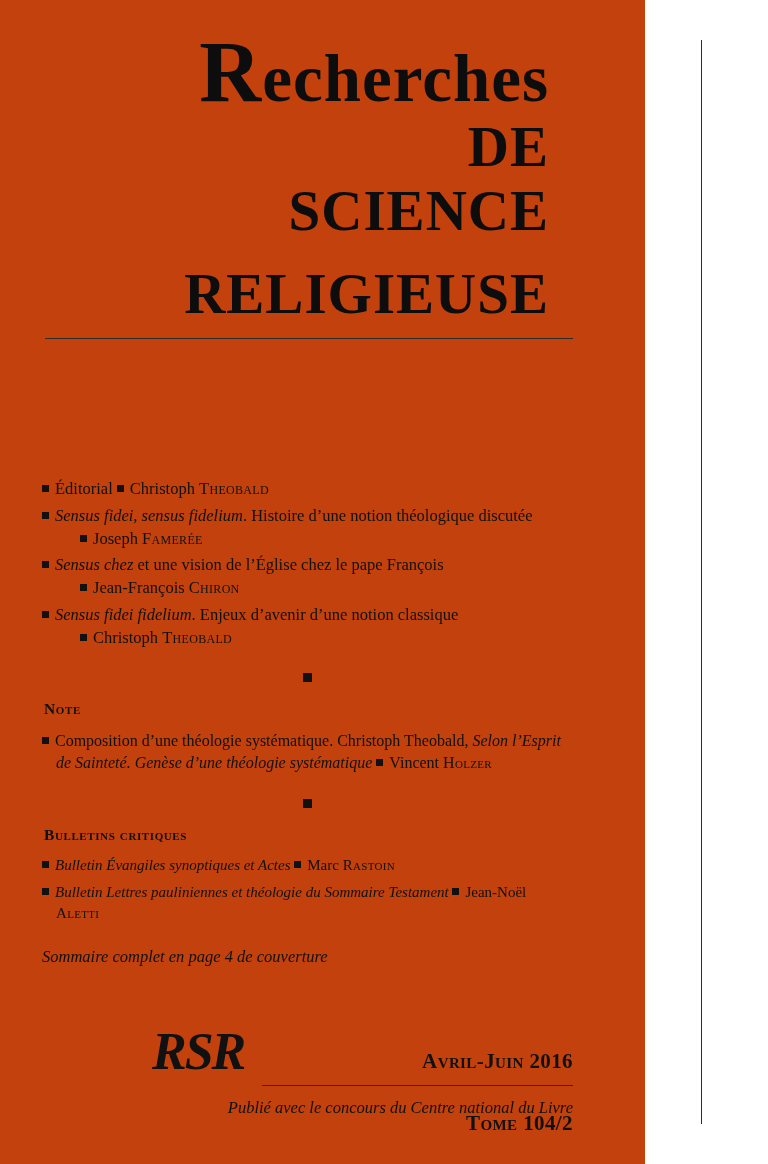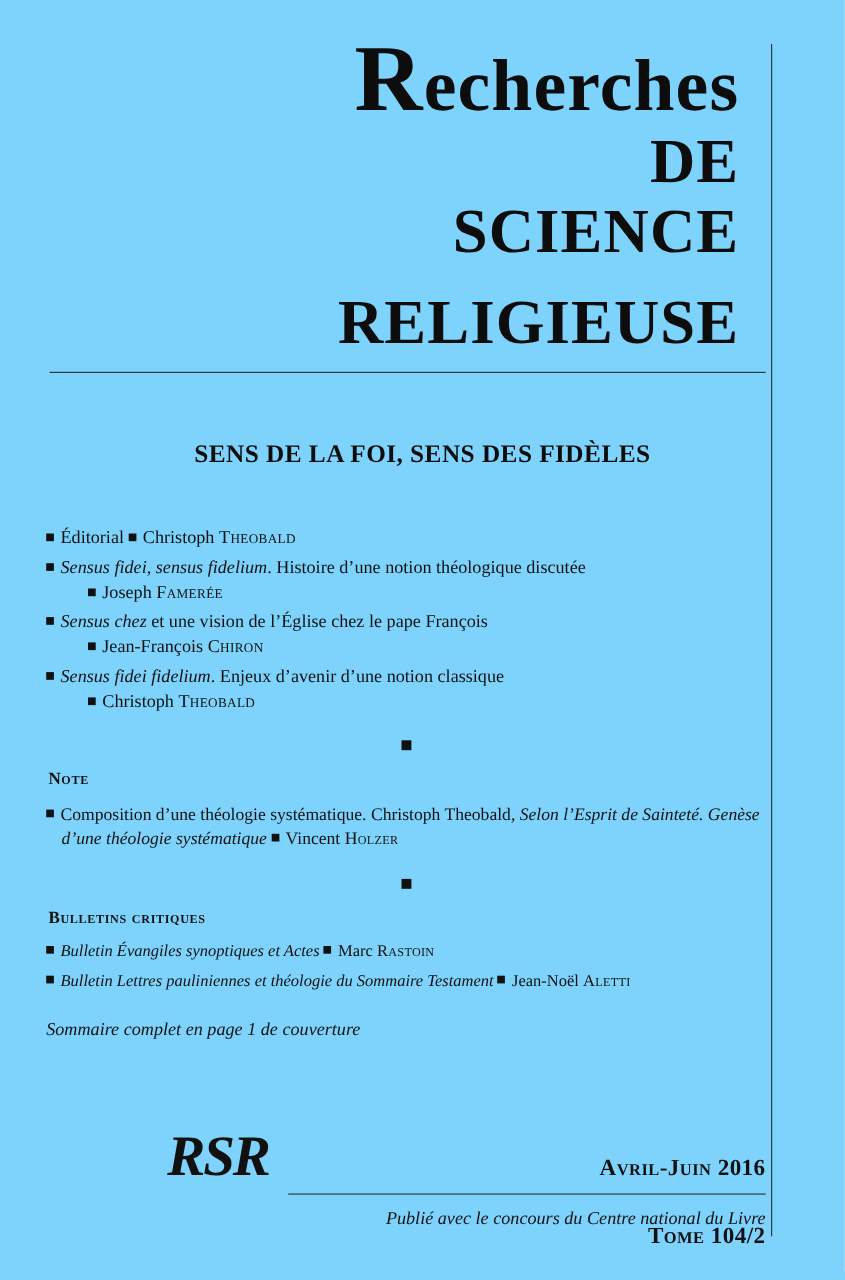--- a/index.html
+++ b/index.html
@@ -8,23 +8,23 @@
     background: #ffffff;
   }
   body {
     width: 768px;
     height: 1164px;
     overflow: hidden;
     font-family: "Liberation Serif", serif;
   }
   .cover {
     position: relative;
-    width: 768px;
+    width: 645px;
     height: 1164px;
-    background: #7dd3fc;
+    background: #c2410c;
     box-sizing: border-box;
     color: #111111;
   }
   
   .masthead {
     position: absolute;
     left: 0;
     right: 0;
     top: 44px;
     padding-right: 96px;
@@ -195,21 +195,20 @@
     <div class="line ml1">
       <span class="smallcap-first">R</span><span>echerches</span>
     </div>
     <div class="line ml2">DE</div>
     <div class="line ml3">SCIENCE</div>
     <div class="line ml4">RELIGIEUSE</div>
   </div>
 
   <div class="rule-top"></div>
 
-  <div class="dossier">SENS DE LA FOI, SENS DES FIDÈLES</div>
 
   <div class="contents">
 
     <div class="entry">
       <span class="sq"></span><span>Éditorial</span>
       <span class="sq"></span><span>Christoph </span><span class="sc">Theobald</span>
     </div>
 
     <div class="entry">
       <span class="sq"></span><span class="ital">Sensus fidei, sensus fidelium</span><span>. Histoire d’une notion théologique discutée</span>
@@ -251,21 +250,21 @@
     <div class="bull-entry">
       <span class="sq"></span><span class="ital">Bulletin Évangiles synoptiques et Actes</span>
       <span class="sq"></span><span>Marc </span><span class="sc">Rastoin</span>
     </div>
 
     <div class="bull-entry">
       <span class="sq"></span><span class="ital">Bulletin Lettres pauliniennes et théologie du Sommaire Testament</span>
       <span class="sq"></span><span>Jean-Noël </span><span class="sc">Aletti</span>
     </div>
 
-    <div class="sommaire">Sommaire complet en page 1 de couverture</div>
+    <div class="sommaire">Sommaire complet en page 4 de couverture</div>
   </div>
 
   <div class="logo">RSR</div>
 
   <div class="issue">
     <div class="smcap">Avril-Juin 2016</div>
     <div class="smcap">Tome 104/2</div>
   </div>
 
   <div class="rule-bottom"></div>

